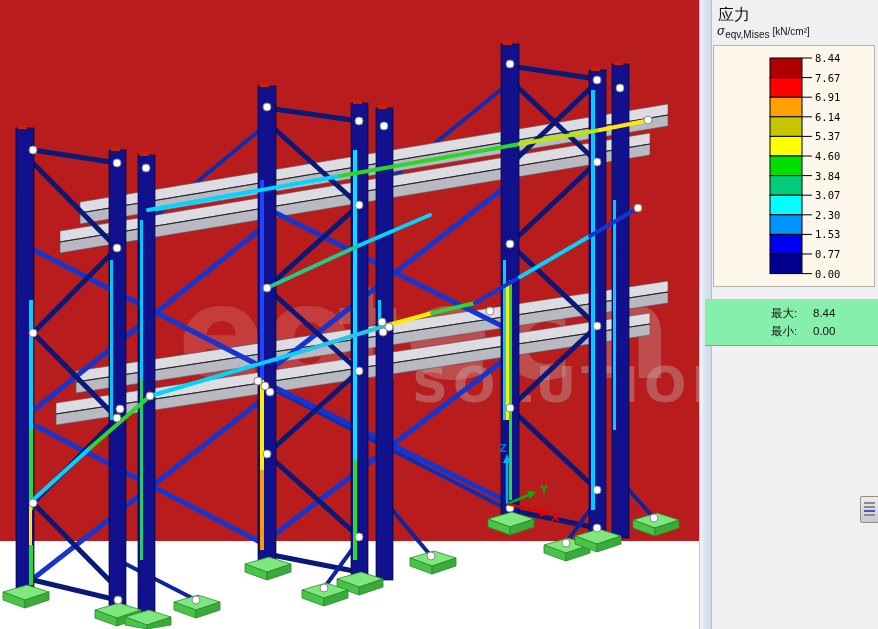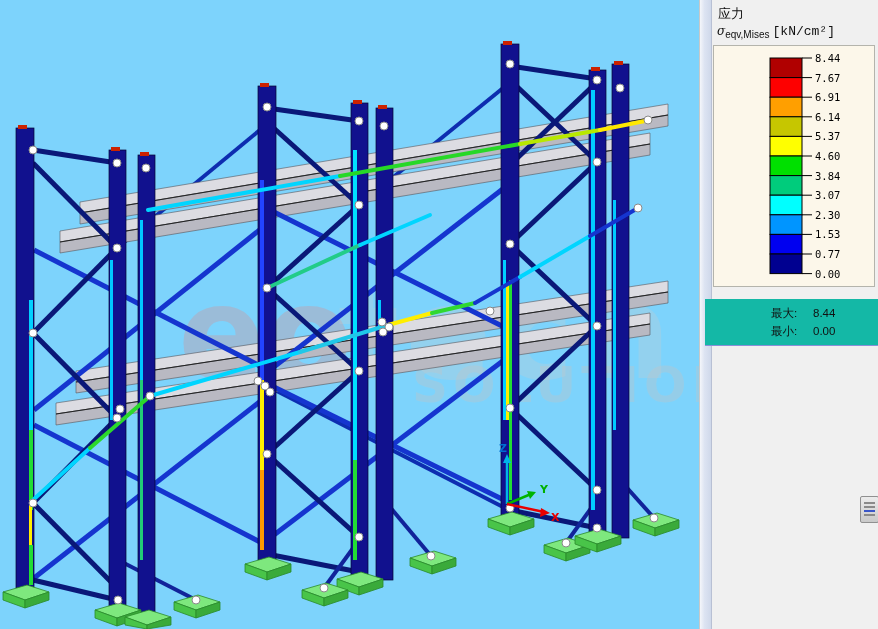--- a/index.html
+++ b/index.html
@@ -1,29 +1,29 @@
 <!DOCTYPE html>
 <html><head>
 <meta charset="utf-8">
 <style>
   html,body{margin:0;padding:0;background:#fff;font-family:"Liberation Sans",sans-serif;}
   #app{position:relative;width:878px;height:629px;overflow:hidden;background:#fff;}
-  #model-area{position:absolute;left:0;top:0;width:699px;height:629px;background:#7dd3fc;}
+  #model-area{position:absolute;left:0;top:0;width:699px;height:541px;background:#b91c1c;}
   #splitter{position:absolute;left:699px;top:0;width:13px;height:629px;
     background:linear-gradient(90deg,#f4f6fa,#dde4f2 40%,#cfd8ea);border-left:1px solid #c8c8c8;border-right:1px solid #b8c0d4;box-sizing:border-box;}
   #panel{position:absolute;left:712px;top:0;width:166px;height:629px;background:#f0f0f0;}
-  .panel-title{position:absolute;left:6px;top:5px;font-size:13px;color:#111;text-align:right;}
+  .panel-title{position:absolute;left:6px;top:5px;font-size:16px;color:#111;text-align:right;}
   .panel-formula{position:absolute;left:5px;top:24px;font-size:11px;color:#111;white-space:nowrap;}
   .panel-formula .sigma{font-family:"DejaVu Serif",serif;font-style:italic;font-size:12px;}
   .panel-formula sub{font-size:10px;}
-  .panel-formula .unit{font-family:Liberation Mono, monospace;font-size:13px;}
+  .panel-formula .unit{font-family:Liberation Sans, sans-serif;font-size:10px;}
   #legend-box{position:absolute;left:1px;top:45px;width:162px;height:242px;background:#fcf7ea;border:1px solid #b4b4ac;box-sizing:border-box;}
   #legend-box svg{display:block;}
   .legend-label{font-family:"DejaVu Sans Mono",monospace;font-size:10.5px;fill:#000;}
-  #stats-box{position:absolute;left:-7px;top:299px;width:173px;height:47px;background:#14b8a6;border-bottom:1px solid #8890d8;box-sizing:border-box;padding-top:5px;}
+  #stats-box{position:absolute;left:-7px;top:299px;width:173px;height:47px;background:#86efac;border-bottom:1px solid #8890d8;box-sizing:border-box;padding-top:5px;}
   .stat-row{display:flex;font-size:11.5px;color:#111;padding-left:66px;line-height:18px;}
   .stat-row .lbl{width:36px;}
   .stat-row .val{margin-left:6px;}
   #panel-btn{position:absolute;left:148px;top:496px;width:19px;height:27px;background:linear-gradient(#ececec,#c9c9c9);
     border:1px solid #909090;border-radius:2px;box-sizing:border-box;padding:3px 2px;}
   #panel-btn .bar{height:2px;background:#8a8a8a;margin:2px 1px;}
   #panel-btn .bar.blue{background:#3a56c8;}
 </style>
 </head>
 <body>

